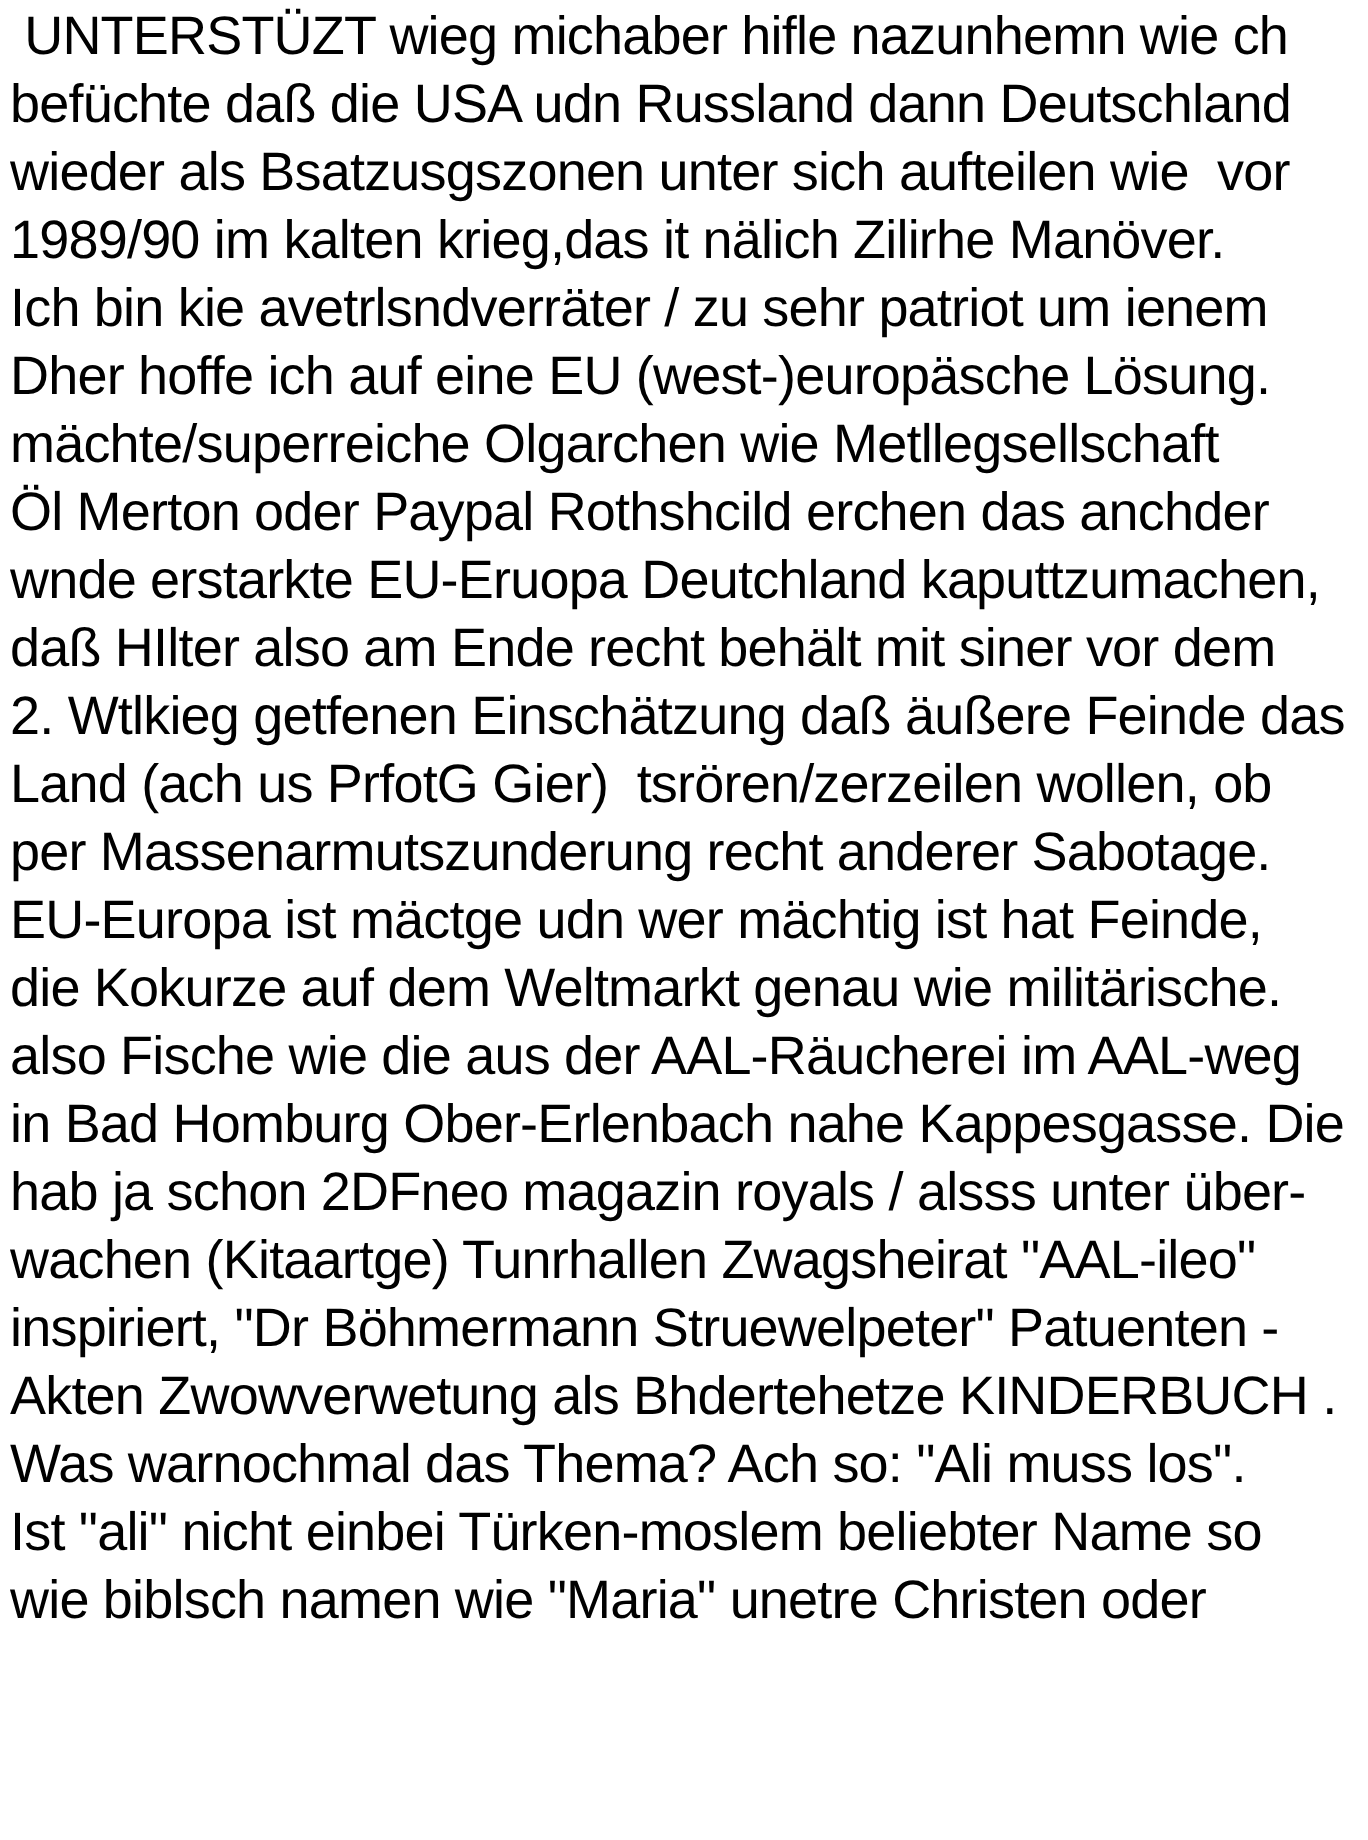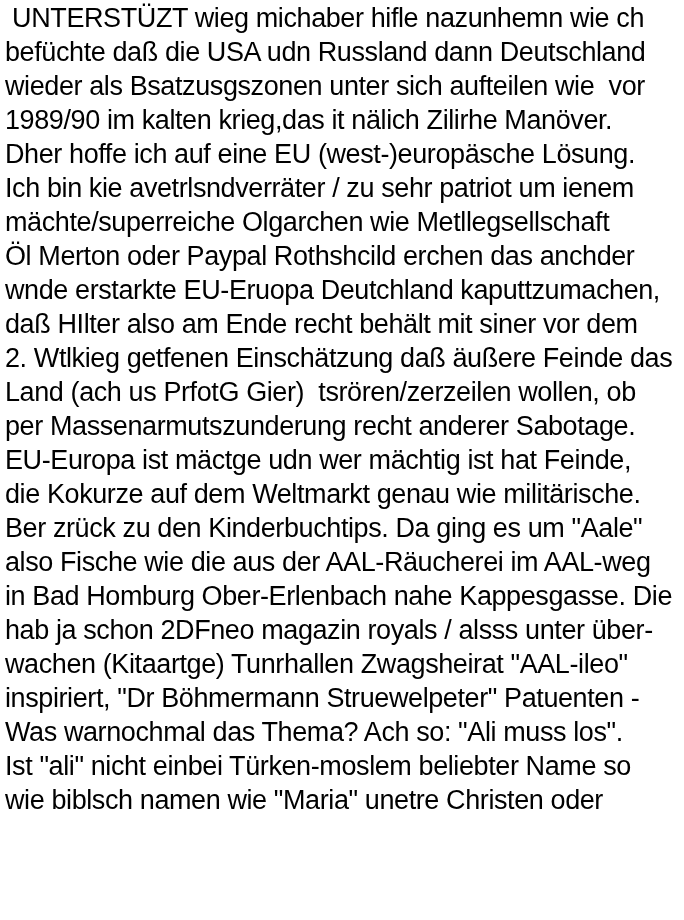--- a/index.html
+++ b/index.html
@@ -29,33 +29,33 @@
   }
 </style>
 </head>
 <body>
 
 <div class="page">
   <div class="text-line"> UNTERSTÜZT wieg michaber hifle nazunhemn wie ch</div>
   <div class="text-line">befüchte daß die USA udn Russland dann Deutschland</div>
   <div class="text-line">wieder als Bsatzusgszonen unter sich aufteilen wie  vor</div>
   <div class="text-line">1989/90 im kalten krieg,das it nälich Zilirhe Manöver.</div>
+  <div class="text-line">Ich bin kie avetrlsndverräter / zu sehr patriot um ienem</div>
   <div class="text-line">Dher hoffe ich auf eine EU (west-)europäsche Lösung.</div>
-  <div class="text-line">Ich bin kie avetrlsndverräter / zu sehr patriot um ienem</div>
   <div class="text-line">mächte/superreiche Olgarchen wie Metllegsellschaft</div>
   <div class="text-line">Öl Merton oder Paypal Rothshcild erchen das anchder</div>
   <div class="text-line">wnde erstarkte EU-Eruopa Deutchland kaputtzumachen,</div>
   <div class="text-line">daß HIlter also am Ende recht behält mit siner vor dem</div>
   <div class="text-line">2. Wtlkieg getfenen Einschätzung daß äußere Feinde das</div>
   <div class="text-line">Land (ach us PrfotG Gier)  tsrören/zerzeilen wollen, ob</div>
   <div class="text-line">per Massenarmutszunderung recht anderer Sabotage.</div>
   <div class="text-line">EU-Europa ist mäctge udn wer mächtig ist hat Feinde,</div>
   <div class="text-line">die Kokurze auf dem Weltmarkt genau wie militärische.</div>
-  <div class="text-line">Ber zrück zu den Kinderbuchtips. Da ging es um "Aale"</div>
   <div class="text-line">also Fische wie die aus der AAL-Räucherei im AAL-weg</div>
   <div class="text-line">in Bad Homburg Ober-Erlenbach nahe Kappesgasse. Die</div>
   <div class="text-line">hab ja schon 2DFneo magazin royals / alsss unter über-</div>
   <div class="text-line">wachen (Kitaartge) Tunrhallen Zwagsheirat "AAL-ileo"</div>
   <div class="text-line">inspiriert, "Dr Böhmermann Struewelpeter" Patuenten -</div>
+  <div class="text-line">Akten Zwowverwetung als Bhdertehetze KINDERBUCH .</div>
   <div class="text-line">Was warnochmal das Thema? Ach so: "Ali muss los".</div>
   <div class="text-line">Ist "ali" nicht einbei Türken-moslem beliebter Name so</div>
   <div class="text-line">wie biblsch namen wie "Maria" unetre Christen oder</div>
 </div>
 
 </body></html>

